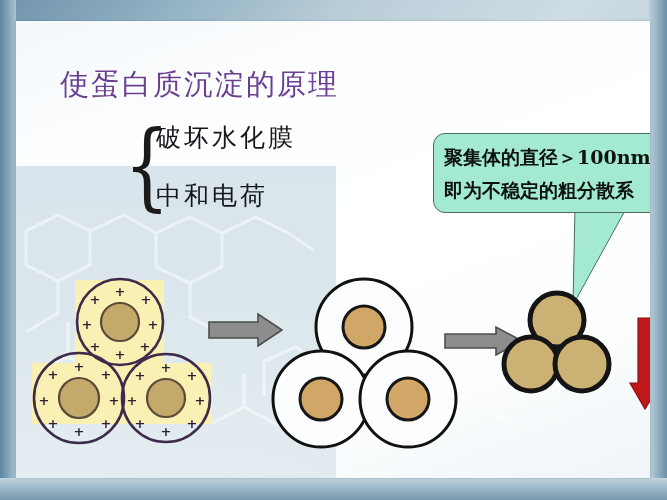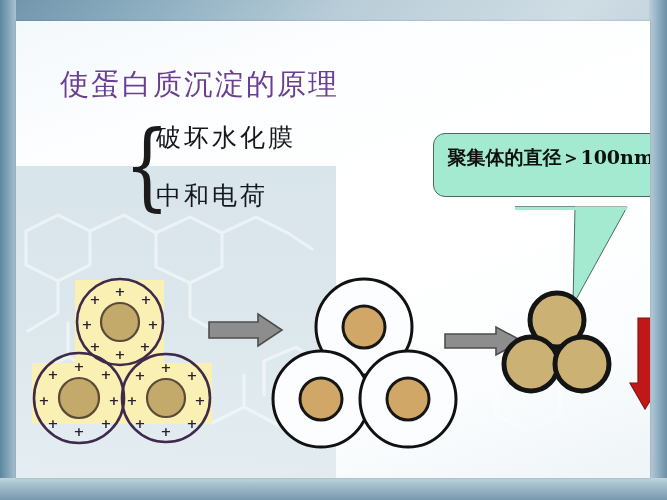--- a/index.html
+++ b/index.html
@@ -4,21 +4,20 @@
 <style>
   html,body{margin:0;padding:0;}
   body{
     width:667px;height:500px;overflow:hidden;
     font-family:"DejaVu Sans","Liberation Sans",sans-serif;
   }
   #slide{
     position:relative;width:667px;height:500px;
     background:linear-gradient(135deg,#6f93ab 0%,#8fb0c2 14%,#b9cdd8 30%,#cfdde4 50%,#b5c9d5 72%,#8aa9bc 100%);
     overflow:hidden;
-    text-align:right;
   }
   
   .edge-left{position:absolute;left:0;top:0;width:16px;height:500px;
     background:linear-gradient(90deg,#5d86a0 0%,#88a9bd 60%,#a9c2cf 100%);}
   .edge-right{position:absolute;right:0;top:0;width:18px;height:500px;
     background:linear-gradient(270deg,#6d8fa6 0%,#9ab6c7 60%,#bccfd9 100%);}
   .edge-bottom{position:absolute;left:0;bottom:0;width:667px;height:22px;
     background:linear-gradient(0deg,#7899ae 0%,#a6c0cf 70%,#c3d5dd 100%);}
 
   
@@ -63,21 +62,21 @@
   .bullet{
     position:absolute;left:140px;
     font-family:"DejaVu Serif","Liberation Serif",serif;
     font-size:25px;letter-spacing:3px;color:#14181c;white-space:nowrap;
   }
   #bullet-0{top:100px;font-family:Liberation Mono, monospace;}
   #bullet-1{top:158px;}
 
   
   #callout{
-    position:absolute;left:417px;top:112px;width:228px;height:64px;
+    position:absolute;left:417px;top:112px;width:228px;height:80px;
     background:#a3ead1;
     border:1px solid #4b6b60;
     border-radius:12px;
     box-sizing:border-box;
     padding:7px 6px 0 10px;
   }
   .callout-line{
     font-family:"DejaVu Serif","Liberation Serif",serif;
     font-size:19px;letter-spacing:0px;color:#0d1110;
     line-height:33px;white-space:nowrap;font-weight:600;
@@ -150,20 +149,21 @@
     <div id="brace">{</div>
     <div class="bullet" id="bullet-0">破坏水化膜</div>
     <div class="bullet" id="bullet-1">中和电荷</div>
 
     <svg id="callout-tail" viewBox="0 0 115 100">
       <polygon points="0,0 60,0 58,98 112,0" fill="#a3ead1" stroke="#4b6b60" stroke-width="1"></polygon>
       <rect x="0" y="0" width="112" height="3" fill="#a3ead1"></rect>
     </svg>
     <div id="callout">
       <div class="callout-line">聚集体的直径＞100nm</div>
+      <div class="callout-line">即为不稳定的粗分散系</div>
     </div>
 
     <div class="ybox" id="ybox-top"></div>
     <div class="ybox" id="ybox-bottom"></div>
 
     <svg class="cluster" style="left:0px;top:240px;width:210px;height:175px;position:absolute;" viewBox="0 0 210 175">
 
       <g>
         <circle cx="104" cy="61" r="43" fill="none" stroke="#3e2a4a" stroke-width="2.6"></circle>
         <circle cx="104" cy="61" r="19" fill="#c3a96a" stroke="#5a4a38" stroke-width="2.2"></circle>

